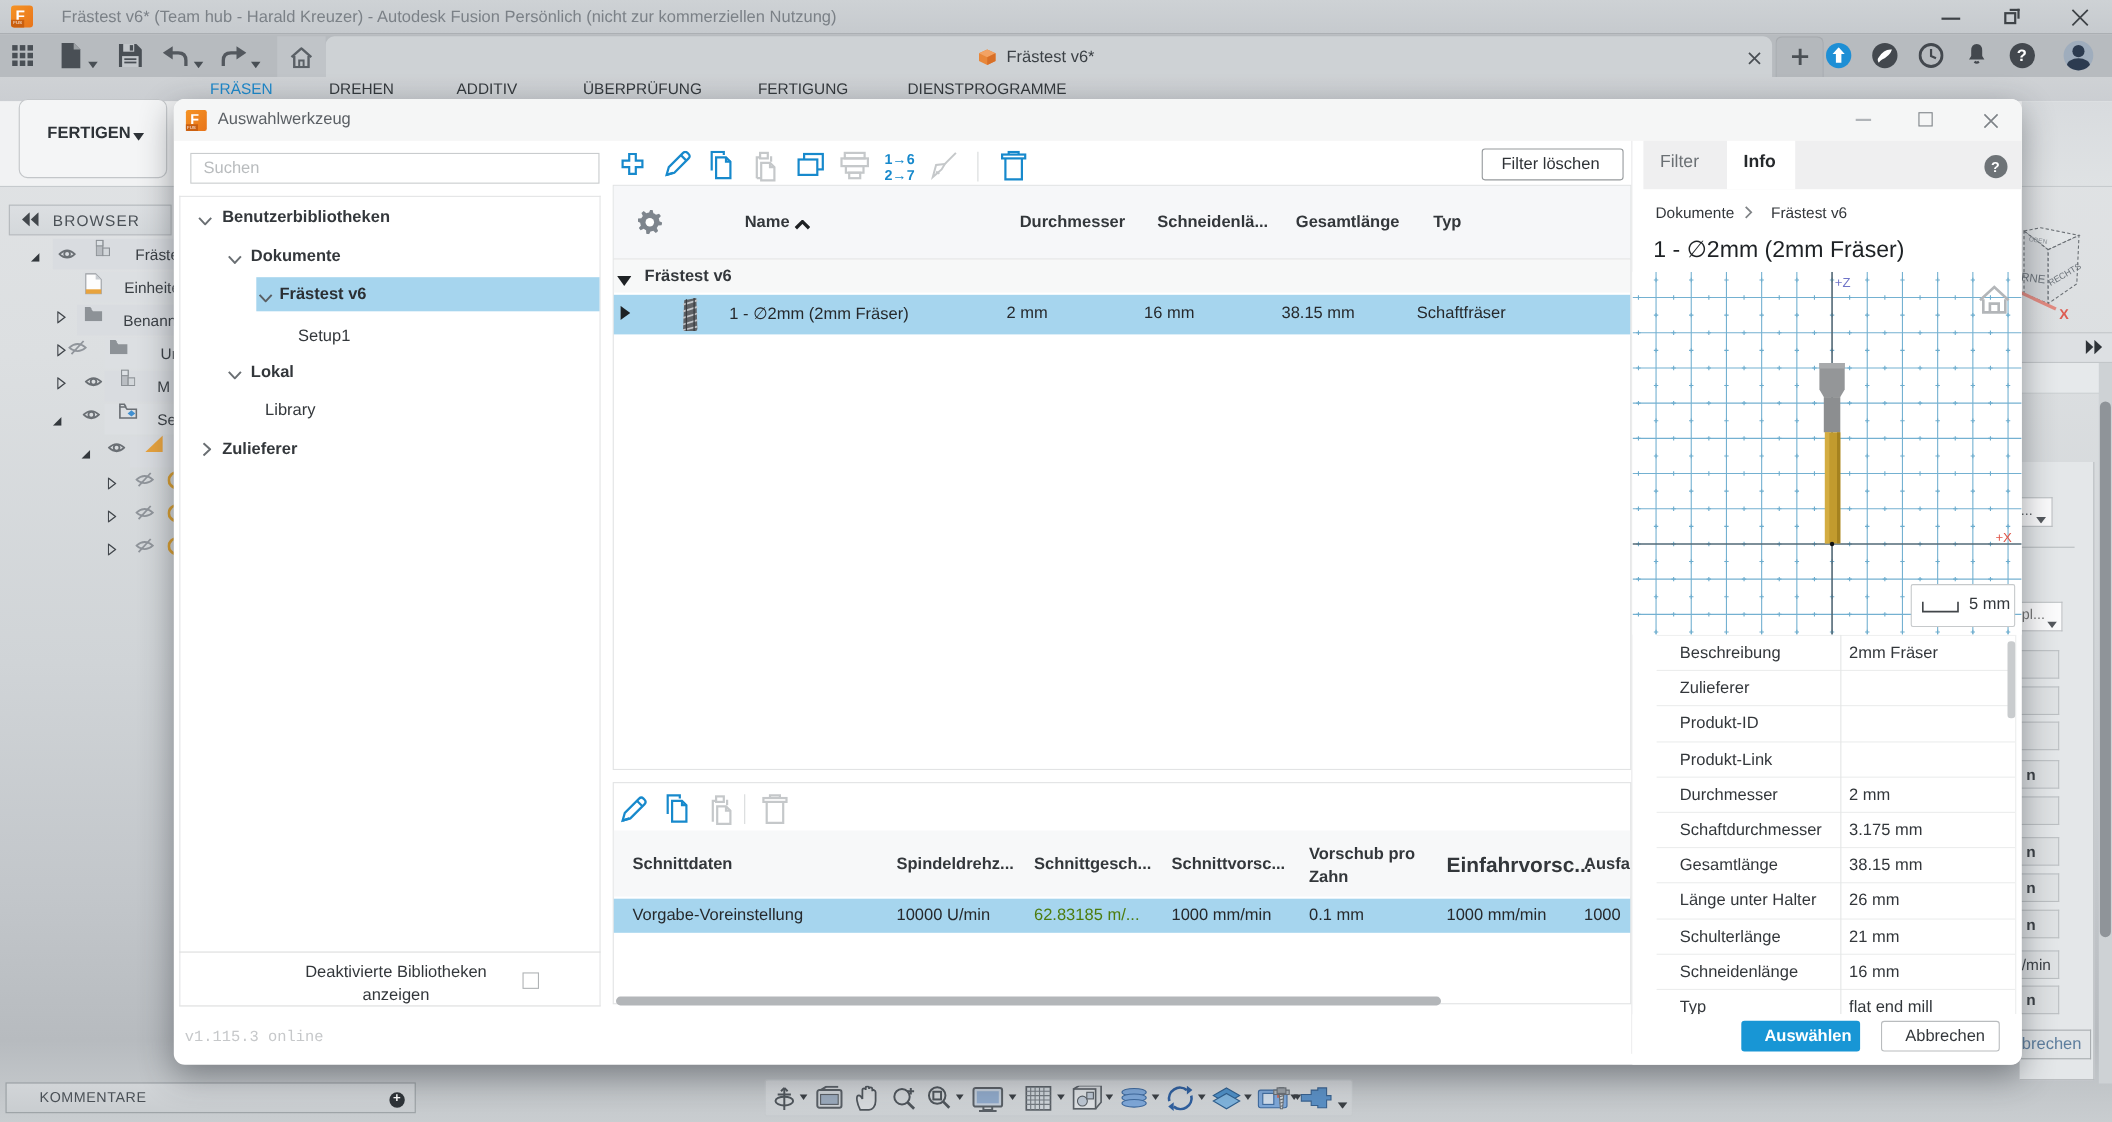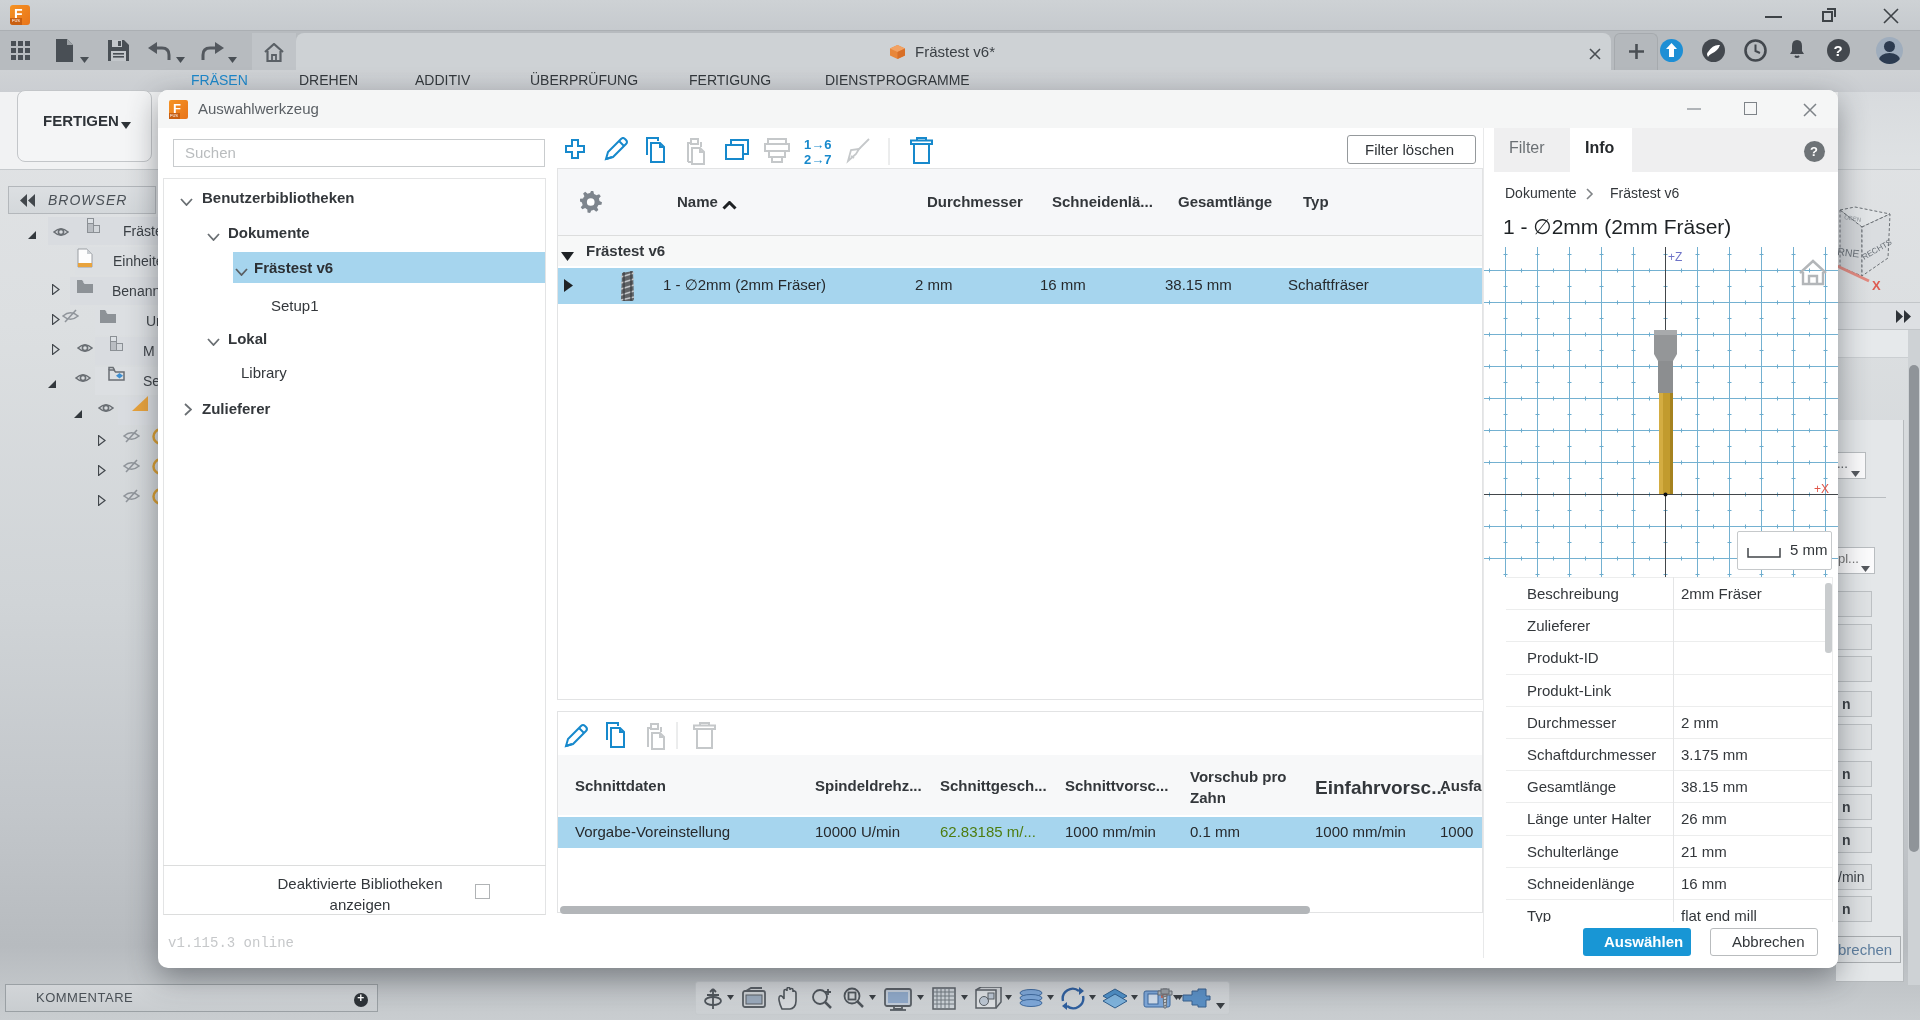--- a/index.html
+++ b/index.html
@@ -11,20 +11,21 @@
 <body>
 
 <div class="abs" id="canvas" style="left:0;top:92px;width:1920px;height:928px;background:linear-gradient(180deg,#e1e3e5 0%,#dcdfe1 25%,#d0d4d7 55%,#c2c6ca 78%,#b7bbbf 92%,#c5c9cc 98%,#c9cdd0 100%);"></div>
 
 <div class="abs" style="left:0;top:0;width:1920px;height:31px;background:linear-gradient(180deg,#ced2d5,#c6cace);border-bottom:1px solid #abafb3;">
 
   <div class="abs" style="left:10px;top:5px;width:20px;height:20px;border-radius:3px;background:linear-gradient(135deg,#f59324,#e8741a);">
     <div class="abs" style="left:4px;top:1px;color:#fff;font-size:14px;font-weight:bold;">F</div>
     <div class="abs" style="left:0;bottom:0;width:12px;height:7px;background:#c95f10;border-radius:0 0 0 3px;color:#fff;font-size:4px;padding-left:2px;">FUS</div>
   </div>
+  <div class="abs" style="left:56px;top:7px;font-size:15px;color:#7b8187;">Frästest v6* (Team hub - Harald Kreuzer) - Autodesk Fusion Persönlich (nicht zur kommerziellen Nutzung)</div>
 
   <div class="abs" style="left:1765px;top:16px;width:17px;height:2px;background:#3e4347;"></div>
   <div class="abs" style="left:1822px;top:11px;width:11px;height:11px;border:2px solid #3e4347;background:transparent;"></div>
   <div class="abs" style="left:1827px;top:8px;width:9px;height:9px;border-top:2px solid #3e4347;border-right:2px solid #3e4347;"></div>
   <div class="abs" style="left:1883px;top:8px;"><svg width="16" height="16">
         <path d="M1 1 L15 15 M15 1 L1 15" stroke="#3e4347" stroke-width="1.6"></path>
       </svg></div>
 </div>
 
 <div class="abs" id="toolbar" style="left:0;top:31px;width:1920px;height:39px;background:#b7bbbf;"></div>
@@ -155,21 +156,21 @@
 <div class="abs" style="left:43px;top:112px;font-size:15px;font-weight:bold;color:#2e3338;">FERTIGEN</div>
 <div class="abs" style="left:121px;top:115px;"><svg width="10" height="7">
       <polygon points="0,0 10,0 5,7" fill="#2e3338"></polygon>
     </svg></div>
 
 <div class="abs" style="left:8px;top:186px;width:148px;height:28px;border:1px solid #b3b7bb;background:linear-gradient(180deg,#dcdfe2,#d4d8db);"></div>
 <div class="abs" style="left:20px;top:193px;"><svg width="16" height="13" viewBox="0 0 16 13">
       <polygon points="7,0 7,13 0,6.5" fill="#42474c"></polygon>
       <polygon points="15,0 15,13 8,6.5" fill="#42474c"></polygon>
     </svg></div>
-<div class="abs" style="left:48px;top:192px;font-size:14px;color:#4a5056;letter-spacing:1px;font-style:italic;">BROWSER</div>
+<div class="abs" style="left:48px;top:192px;font-size:14px;color:#4a5056;letter-spacing:1px;">BROWSER</div>
 
 <div id="tree">
   <div class="abs" style="left:48px;top:217px;width:110px;height:28px;background:#d9dce0;"></div>
   <div class="abs" style="left:75px;top:247px;width:83px;height:28px;background:#dcdfe2;"></div>
   <div class="abs" style="left:70px;top:277px;width:88px;height:28px;background:#d9dce0;"></div>
   <div class="abs" style="left:95px;top:307px;width:63px;height:28px;background:#dcdfe2;"></div>
   <div class="abs" style="left:95px;top:337px;width:63px;height:28px;background:#d9dce0;"></div>
   <div class="abs" style="left:95px;top:367px;width:63px;height:28px;background:#dcdfe2;"></div>
   <div class="abs" style="left:118px;top:397px;width:40px;height:28px;background:#d9dce0;"></div>
   <div class="abs" style="left:28px;top:225px;"><svg width="8" height="8">

